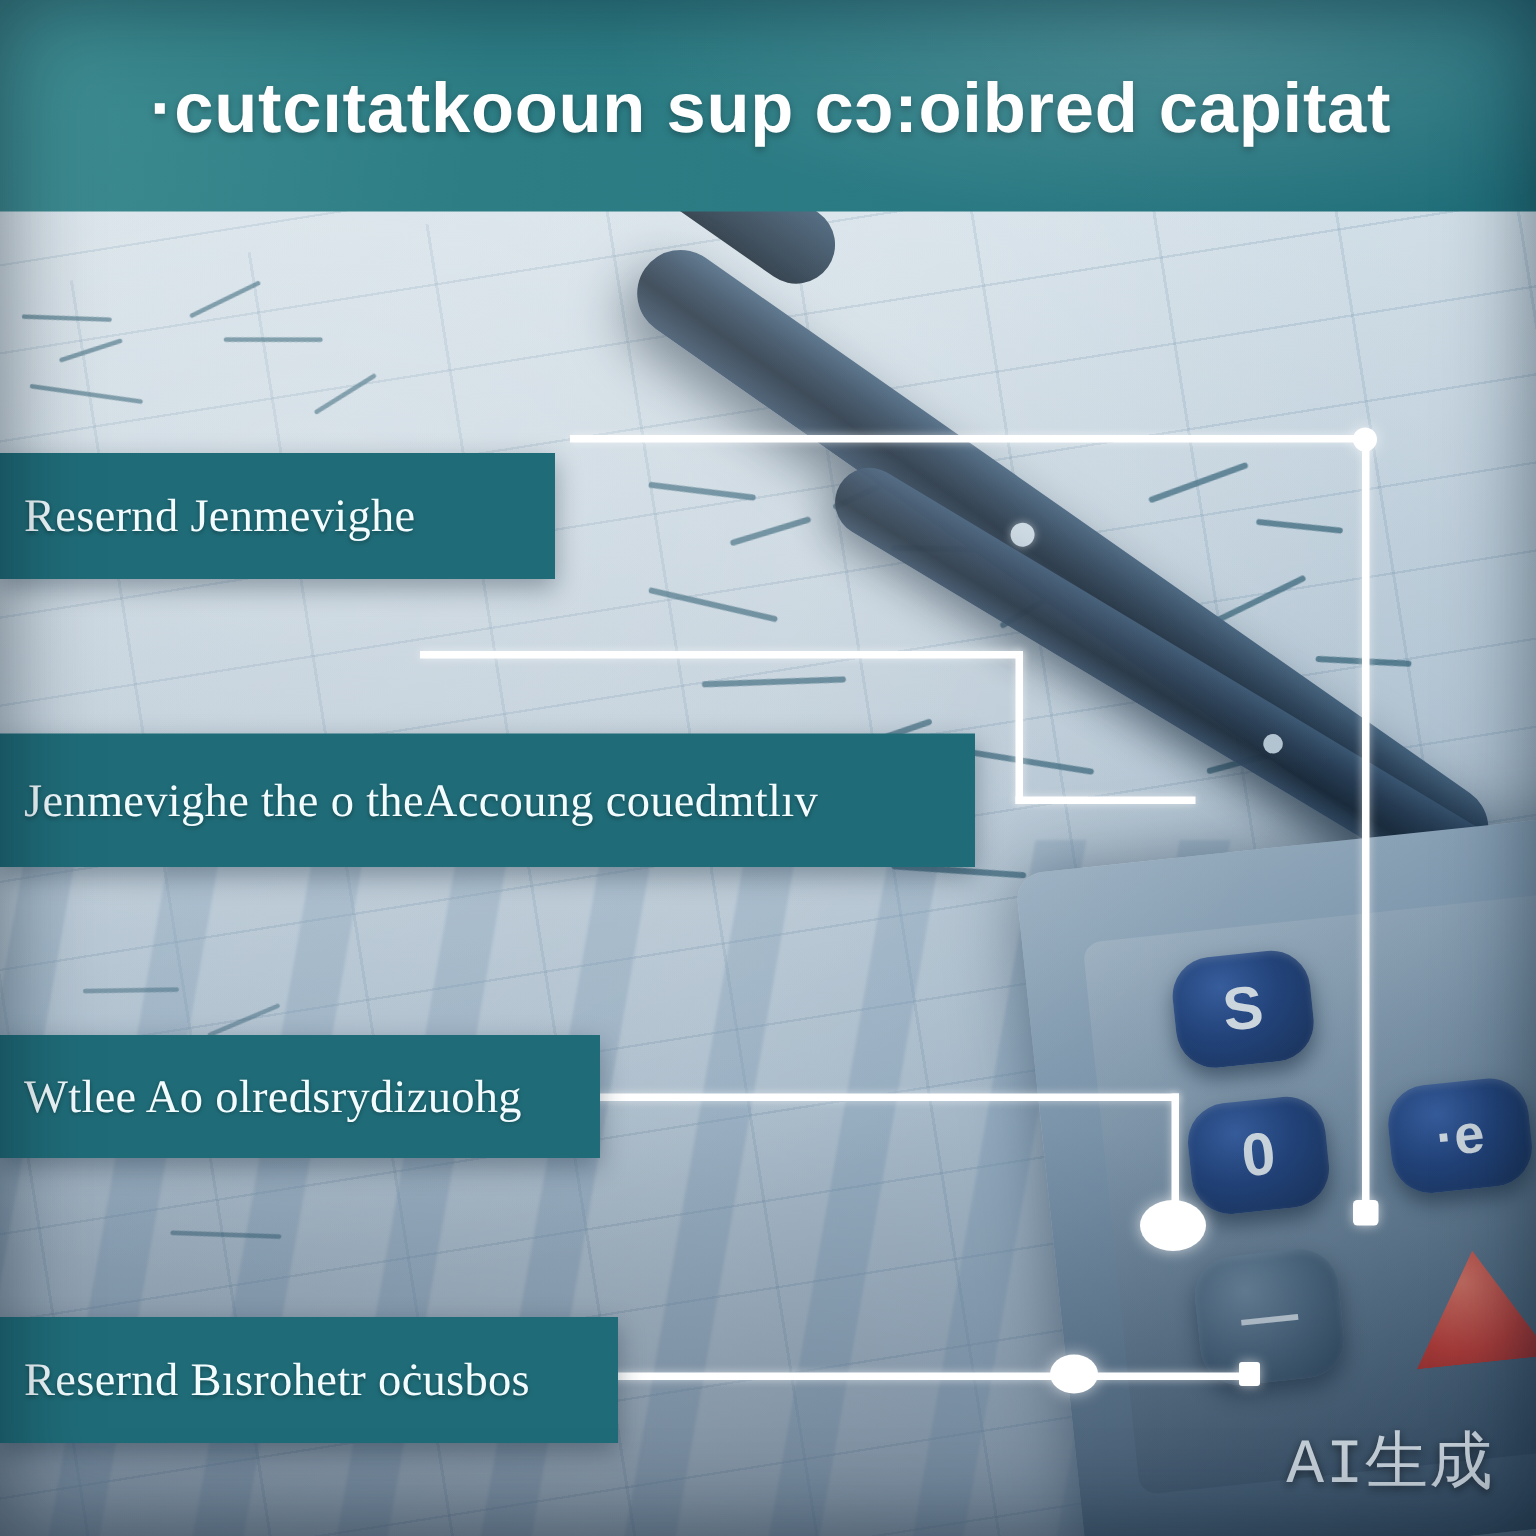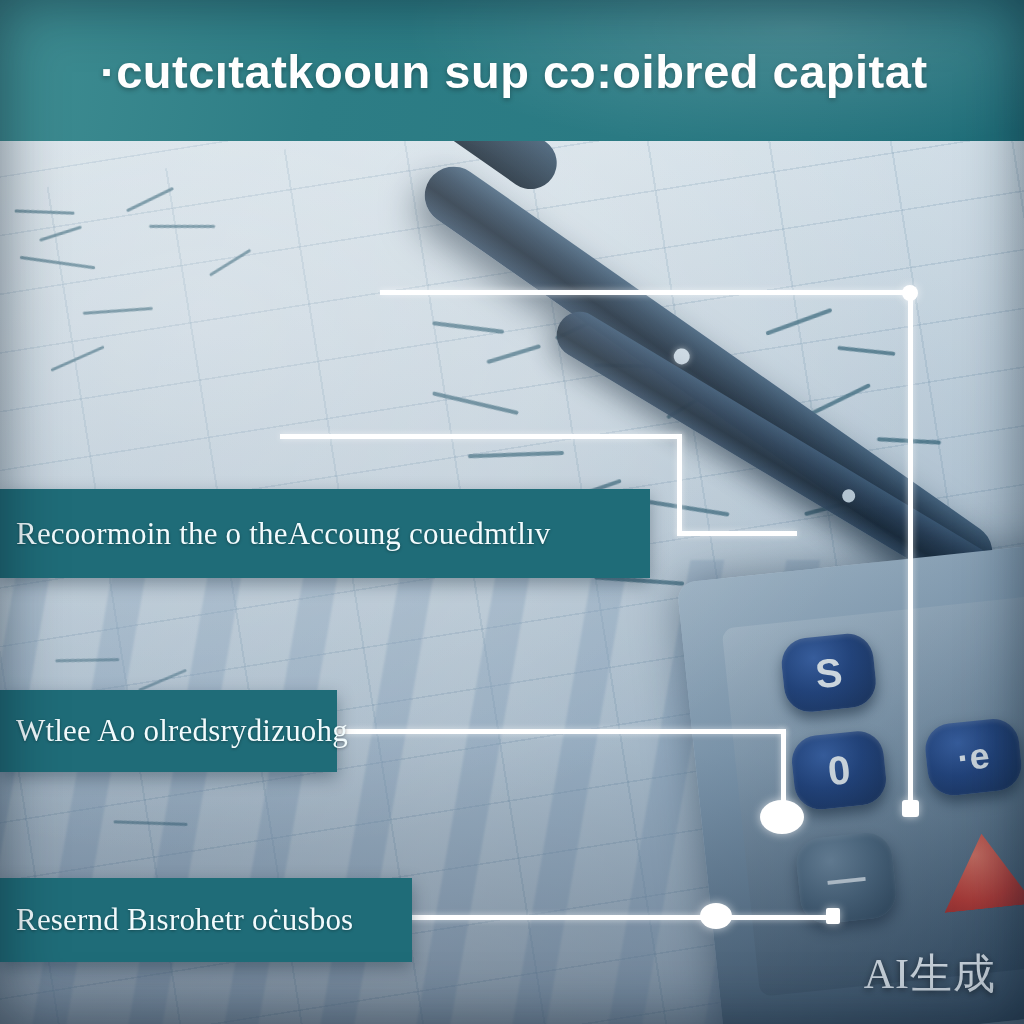--- a/index.html
+++ b/index.html
@@ -175,21 +175,21 @@
   .node{
     position:absolute;border-radius:50%;background:#ffffff;
     box-shadow:0 0 10px rgba(255,255,255,.65);
   }
   .cap{position:absolute;background:#ffffff;box-shadow:0 0 8px rgba(255,255,255,.6);}
 
   
   .watermark{
     position:absolute;right:28px;bottom:22px;
     font-size:42px;color:#cfd8e0;opacity:.92;
-    font-family:Liberation Serif, serif;
+    font-family:Liberation Mono, monospace;
     text-shadow:0 2px 6px rgba(0,0,0,.55);
     letter-spacing:1px;
   }
 
   
   .frame{
     position:absolute;inset:0;pointer-events:none;
     box-shadow:inset 0 0 60px rgba(10,25,40,.55);
   }
 </style>
@@ -286,26 +286,29 @@
   <div class="node" style="left:760px;top:800px;width:44px;height:34px;border-radius:50%;"></div>
 
   <div class="ln" style="left:0px;top:915px;width:836px;height:5px;"></div>
   <div class="node" style="left:700px;top:903px;width:32px;height:26px;"></div>
   <div class="cap" style="left:826px;top:908px;width:14px;height:16px;border-radius:2px;"></div>
 
   <div class="header">
     <div class="header-title">·cutcıtatkooun sup cɔ:oibred capitat</div>
   </div>
 
+  <div class="bar" style="left:0;top:302px;width:370px;height:84px;">
+    <span>Resernd Jenmevighe</span>
+  </div>
 
   <div class="bar" style="left:0;top:489px;width:650px;height:89px;">
-    <span>Recoormoin the o theAccoung couedmtlıv</span>
-  </div>
-
-  <div class="bar" style="left:0;top:690px;width:337px;height:82px;">
+    <span>Jenmevighe the o theAccoung couedmtlıv</span>
+  </div>
+
+  <div class="bar" style="left:0;top:690px;width:400px;height:82px;">
     <span>Wtlee Ao olredsrydizuohg</span>
   </div>
 
   <div class="bar" style="left:0;top:878px;width:412px;height:84px;">
     <span>Resernd Bısrohetr oċusbos</span>
   </div>
 
   <div class="watermark">AI生成</div>
 
   <div class="frame"></div>

